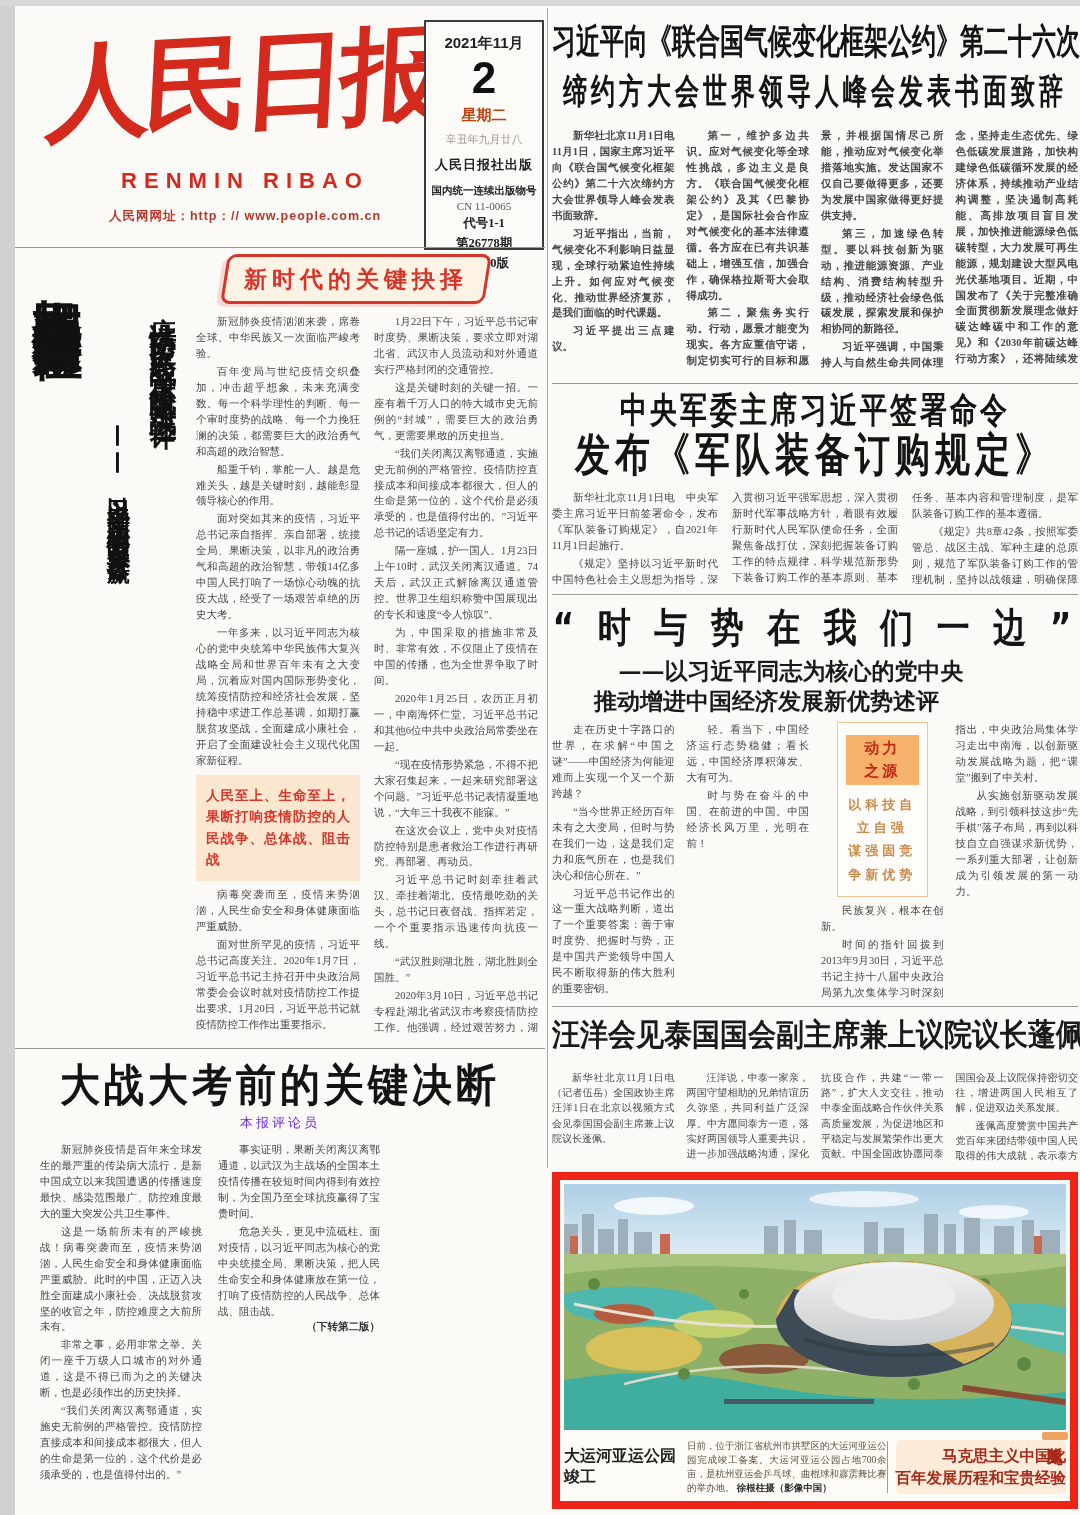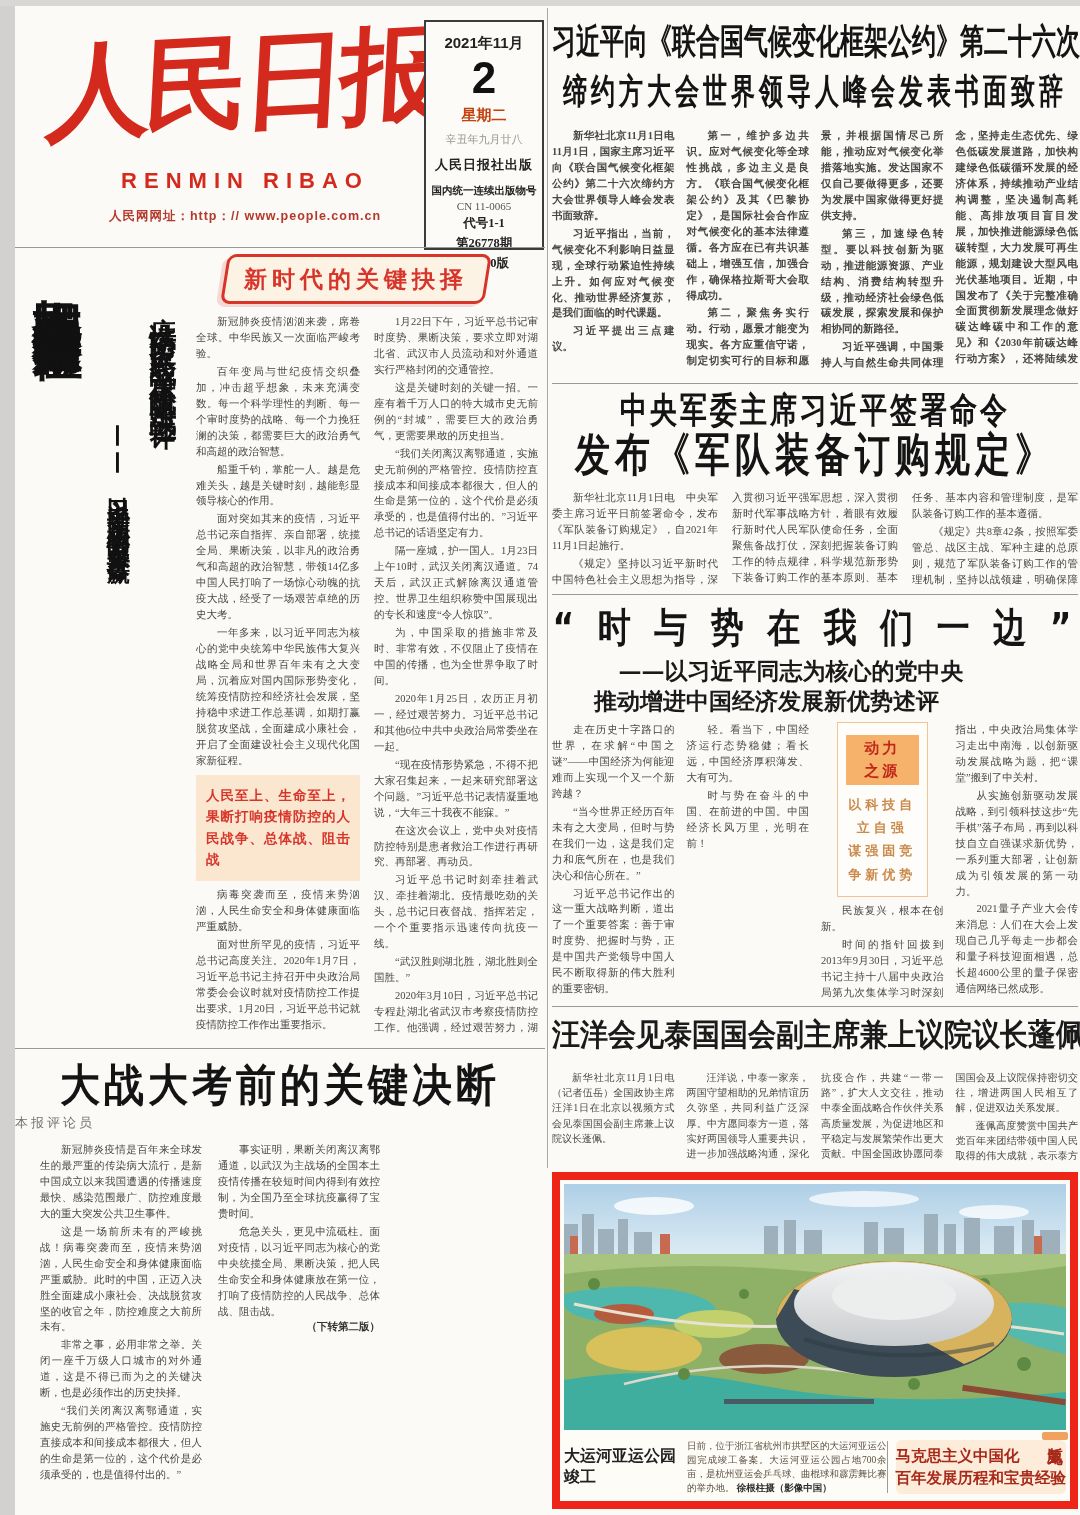--- a/index.html
+++ b/index.html
@@ -61,21 +61,21 @@
   .power-line{color:#c98a4b;font-weight:bold;font-size:13px;letter-spacing:4px;line-height:1.8;text-indent:0;}
   
   .photo-frame{left:552px;top:1172px;width:526px;height:337px;border:8px solid #ee2419;background:#fdfcf7;box-sizing:border-box;}
   .photo-area{position:absolute;left:4px;top:4px;width:502px;height:246px;overflow:hidden;}
   .caption-row{position:absolute;left:4px;top:256px;width:502px;height:62px;display:flex;align-items:center;}
   .cap-title{width:128px;font-family:"DejaVu Sans",sans-serif;font-weight:900;color:#222;font-size:16px;line-height:1.3;}
   .cap-text{width:208px;font-size:9.5px;line-height:1.5;color:#5d4f41;text-align:justify;box-sizing:border-box;}
   .cap-text b{color:#2e2e2e;}
   .cap-div{width:1px;height:52px;background:#9a9a98;margin:0 8px 0 0;}
   .promo{flex:1;height:54px;background:#fcecd9;border-radius:6px;position:relative;display:flex;flex-direction:column;
-      align-items:flex-start;justify-content:center;}
+      align-items:flex-end;justify-content:center;}
   .promo div{font-family:"DejaVu Sans",sans-serif;font-weight:900;color:#a8291a;font-size:15.5px;line-height:1.45;white-space:nowrap;}
   .promo-tab{position:absolute;right:-2px;top:-8px;writing-mode:vertical-rl;background:#f0a35f;color:#b8321f;
       font-size:9px;font-weight:bold;padding:4px 2px;border-radius:2px;line-height:1.1;}
   
   .sy145{display:inline-block;transform:scaleY(1.45);}
   .sy13{display:inline-block;transform:scaleY(1.3);}
   .sy12{display:inline-block;transform:scaleY(1.2);}
   .sy11{display:inline-block;transform:scaleY(1.1);}
 </style>
 </head>
@@ -125,21 +125,21 @@
       <div>人民至上、生命至上，果断打响疫情防控的人民战争、总体战、阻击战</div>
     </div>
     <div>
         <p>病毒突袭而至，疫情来势汹汹，人民生命安全和身体健康面临严重威胁。</p>
         <p>面对世所罕见的疫情，习近平总书记高度关注。2020年1月7日，习近平总书记主持召开中央政治局常委会会议时就对疫情防控工作提出要求。1月20日，习近平总书记就疫情防控工作作出重要指示。</p>
         <p>1月22日下午，习近平总书记审时度势、果断决策，要求立即对湖北省、武汉市人员流动和对外通道实行严格封闭的交通管控。</p>
         <p>这是关键时刻的关键一招。一座有着千万人口的特大城市史无前例的“封城”，需要巨大的政治勇气，更需要果敢的历史担当。</p>
         <p>“我们关闭离汉离鄂通道，实施史无前例的严格管控。疫情防控直接成本和间接成本都很大，但人的生命是第一位的，这个代价是必须承受的，也是值得付出的。”习近平总书记的话语坚定有力。</p>
         <p>隔一座城，护一国人。1月23日上午10时，武汉关闭离汉通道。74天后，武汉正式解除离汉通道管控。世界卫生组织称赞中国展现出的专长和速度“令人惊叹”。</p>
         <p>为，中国采取的措施非常及时、非常有效，不仅阻止了疫情在中国的传播，也为全世界争取了时间。</p>
-        <p>2020年1月25日，农历正月初一，经过艰苦努力。习近平总书记和其他6位中共中央政治局常委坐在一起。</p>
+        <p>2020年1月25日，农历正月初一，中南海怀仁堂。习近平总书记和其他6位中共中央政治局常委坐在一起。</p>
         <p>“现在疫情形势紧急，不得不把大家召集起来，一起来研究部署这个问题。”习近平总书记表情凝重地说，“大年三十我夜不能寐。”</p>
         <p>在这次会议上，党中央对疫情防控特别是患者救治工作进行再研究、再部署、再动员。</p>
         <p>习近平总书记时刻牵挂着武汉、牵挂着湖北。疫情最吃劲的关头，总书记日夜督战、指挥若定，一个个重要指示迅速传向抗疫一线。</p>
         <p>“武汉胜则湖北胜，湖北胜则全国胜。”</p>
         <p>2020年3月10日，习近平总书记专程赴湖北省武汉市考察疫情防控工作。他强调，经过艰苦努力，湖北和武汉疫情防控形势发生积极向好变化，取得阶段性重要成果。</p>
       </div>
 
   </div>
 
   <div class="abs rule-h" style="left:15px;top:1048px;width:530px;"></div>
@@ -193,42 +193,41 @@
       </div>
     <div class="power-box">
       <span class="power-title">动力之源</span>
       <div class="power-line">以科技自立自强</div>
       <div class="power-line">谋强固竞争新优势</div>
     </div>
     <div>
         <p>民族复兴，根本在创新。</p>
         <p>时间的指针回拨到2013年9月30日，习近平总书记主持十八届中央政治局第九次集体学习时深刻指出，中央政治局集体学习走出中南海，以创新驱动发展战略为题，把“课堂”搬到了中关村。</p>
         <p>从实施创新驱动发展战略，到引领科技这步“先手棋”落子布局，再到以科技自立自强谋求新优势，一系列重大部署，让创新成为引领发展的第一动力。</p>
-        <p>2021量子产业大会传来消息：人们在大会上发现自己几乎每走一步都会和量子科技迎面相遇，总长超4600公里的量子保密通信网络已然成形。</p>
       </div>
 
   </div>
 
   <div class="abs rule-h" style="left:552px;top:1006px;width:526px;"></div>
 
   <div class="abs serifline" style="left:552px;top:1016px;width:526px;font-size:28px;">
     <span class="sy11">汪洋会见泰国国会副主席兼上议院议长蓬佩</span>
   </div>
   <div class="abs cols" style="left:552px;top:1070px;width:526px;height:96px;column-count:4;column-gap:12px;font-size:10px;">
     <div>
         <p>新华社北京11月1日电　（记者伍岳）全国政协主席汪洋1日在北京以视频方式会见泰国国会副主席兼上议院议长蓬佩。</p>
         <p>汪洋说，中泰一家亲，两国守望相助的兄弟情谊历久弥坚，共同利益广泛深厚。中方愿同泰方一道，落实好两国领导人重要共识，进一步加强战略沟通，深化抗疫合作，共建“一带一路”，扩大人文交往，推动中泰全面战略合作伙伴关系高质量发展，为促进地区和平稳定与发展繁荣作出更大贡献。中国全国政协愿同泰国国会及上议院保持密切交往，增进两国人民相互了解，促进双边关系发展。</p>
         <p>蓬佩高度赞赏中国共产党百年来团结带领中国人民取得的伟大成就，表示泰方愿同中方加强友好合作，推动两国和两国议会交流合作走深走实，共促泰中关系发展。</p>
       </div>
   </div>
 
   <div class="abs blackline" style="left:15px;top:1058px;width:530px;font-size:40px;">
     <span class="sy11" style="letter-spacing:4px;">大战大考前的关键决断</span>
   </div>
-  <div class="abs" style="left:15px;top:1114px;width:530px;text-align:left;font-size:13px;color:#737373;letter-spacing:3px;">本报评论员</div>
+  <div class="abs" style="left:15px;top:1114px;width:530px;text-align:center;font-size:13px;color:#6d28d9;letter-spacing:3px;">本报评论员</div>
   <div class="abs cols" style="left:22px;top:1142px;width:518px;height:364px;column-count:3;column-gap:16px;margin-left:18px;">
     <div>
         <p>新冠肺炎疫情是百年来全球发生的最严重的传染病大流行，是新中国成立以来我国遭遇的传播速度最快、感染范围最广、防控难度最大的重大突发公共卫生事件。</p>
         <p>这是一场前所未有的严峻挑战！病毒突袭而至，疫情来势汹汹，人民生命安全和身体健康面临严重威胁。此时的中国，正迈入决胜全面建成小康社会、决战脱贫攻坚的收官之年，防控难度之大前所未有。</p>
         <p>非常之事，必用非常之举。关闭一座千万级人口城市的对外通道，这是不得已而为之的关键决断，也是必须作出的历史抉择。</p>
         <p>“我们关闭离汉离鄂通道，实施史无前例的严格管控。疫情防控直接成本和间接成本都很大，但人的生命是第一位的，这个代价是必须承受的，也是值得付出的。”</p>
         <p>事实证明，果断关闭离汉离鄂通道，以武汉为主战场的全国本土疫情传播在较短时间内得到有效控制，为全国乃至全球抗疫赢得了宝贵时间。</p>
         <p>危急关头，更见中流砥柱。面对疫情，以习近平同志为核心的党中央统揽全局、果断决策，把人民生命安全和身体健康放在第一位，打响了疫情防控的人民战争、总体战、阻击战。</p>
       </div>
     <div class="marker">（下转第二版）</div>

